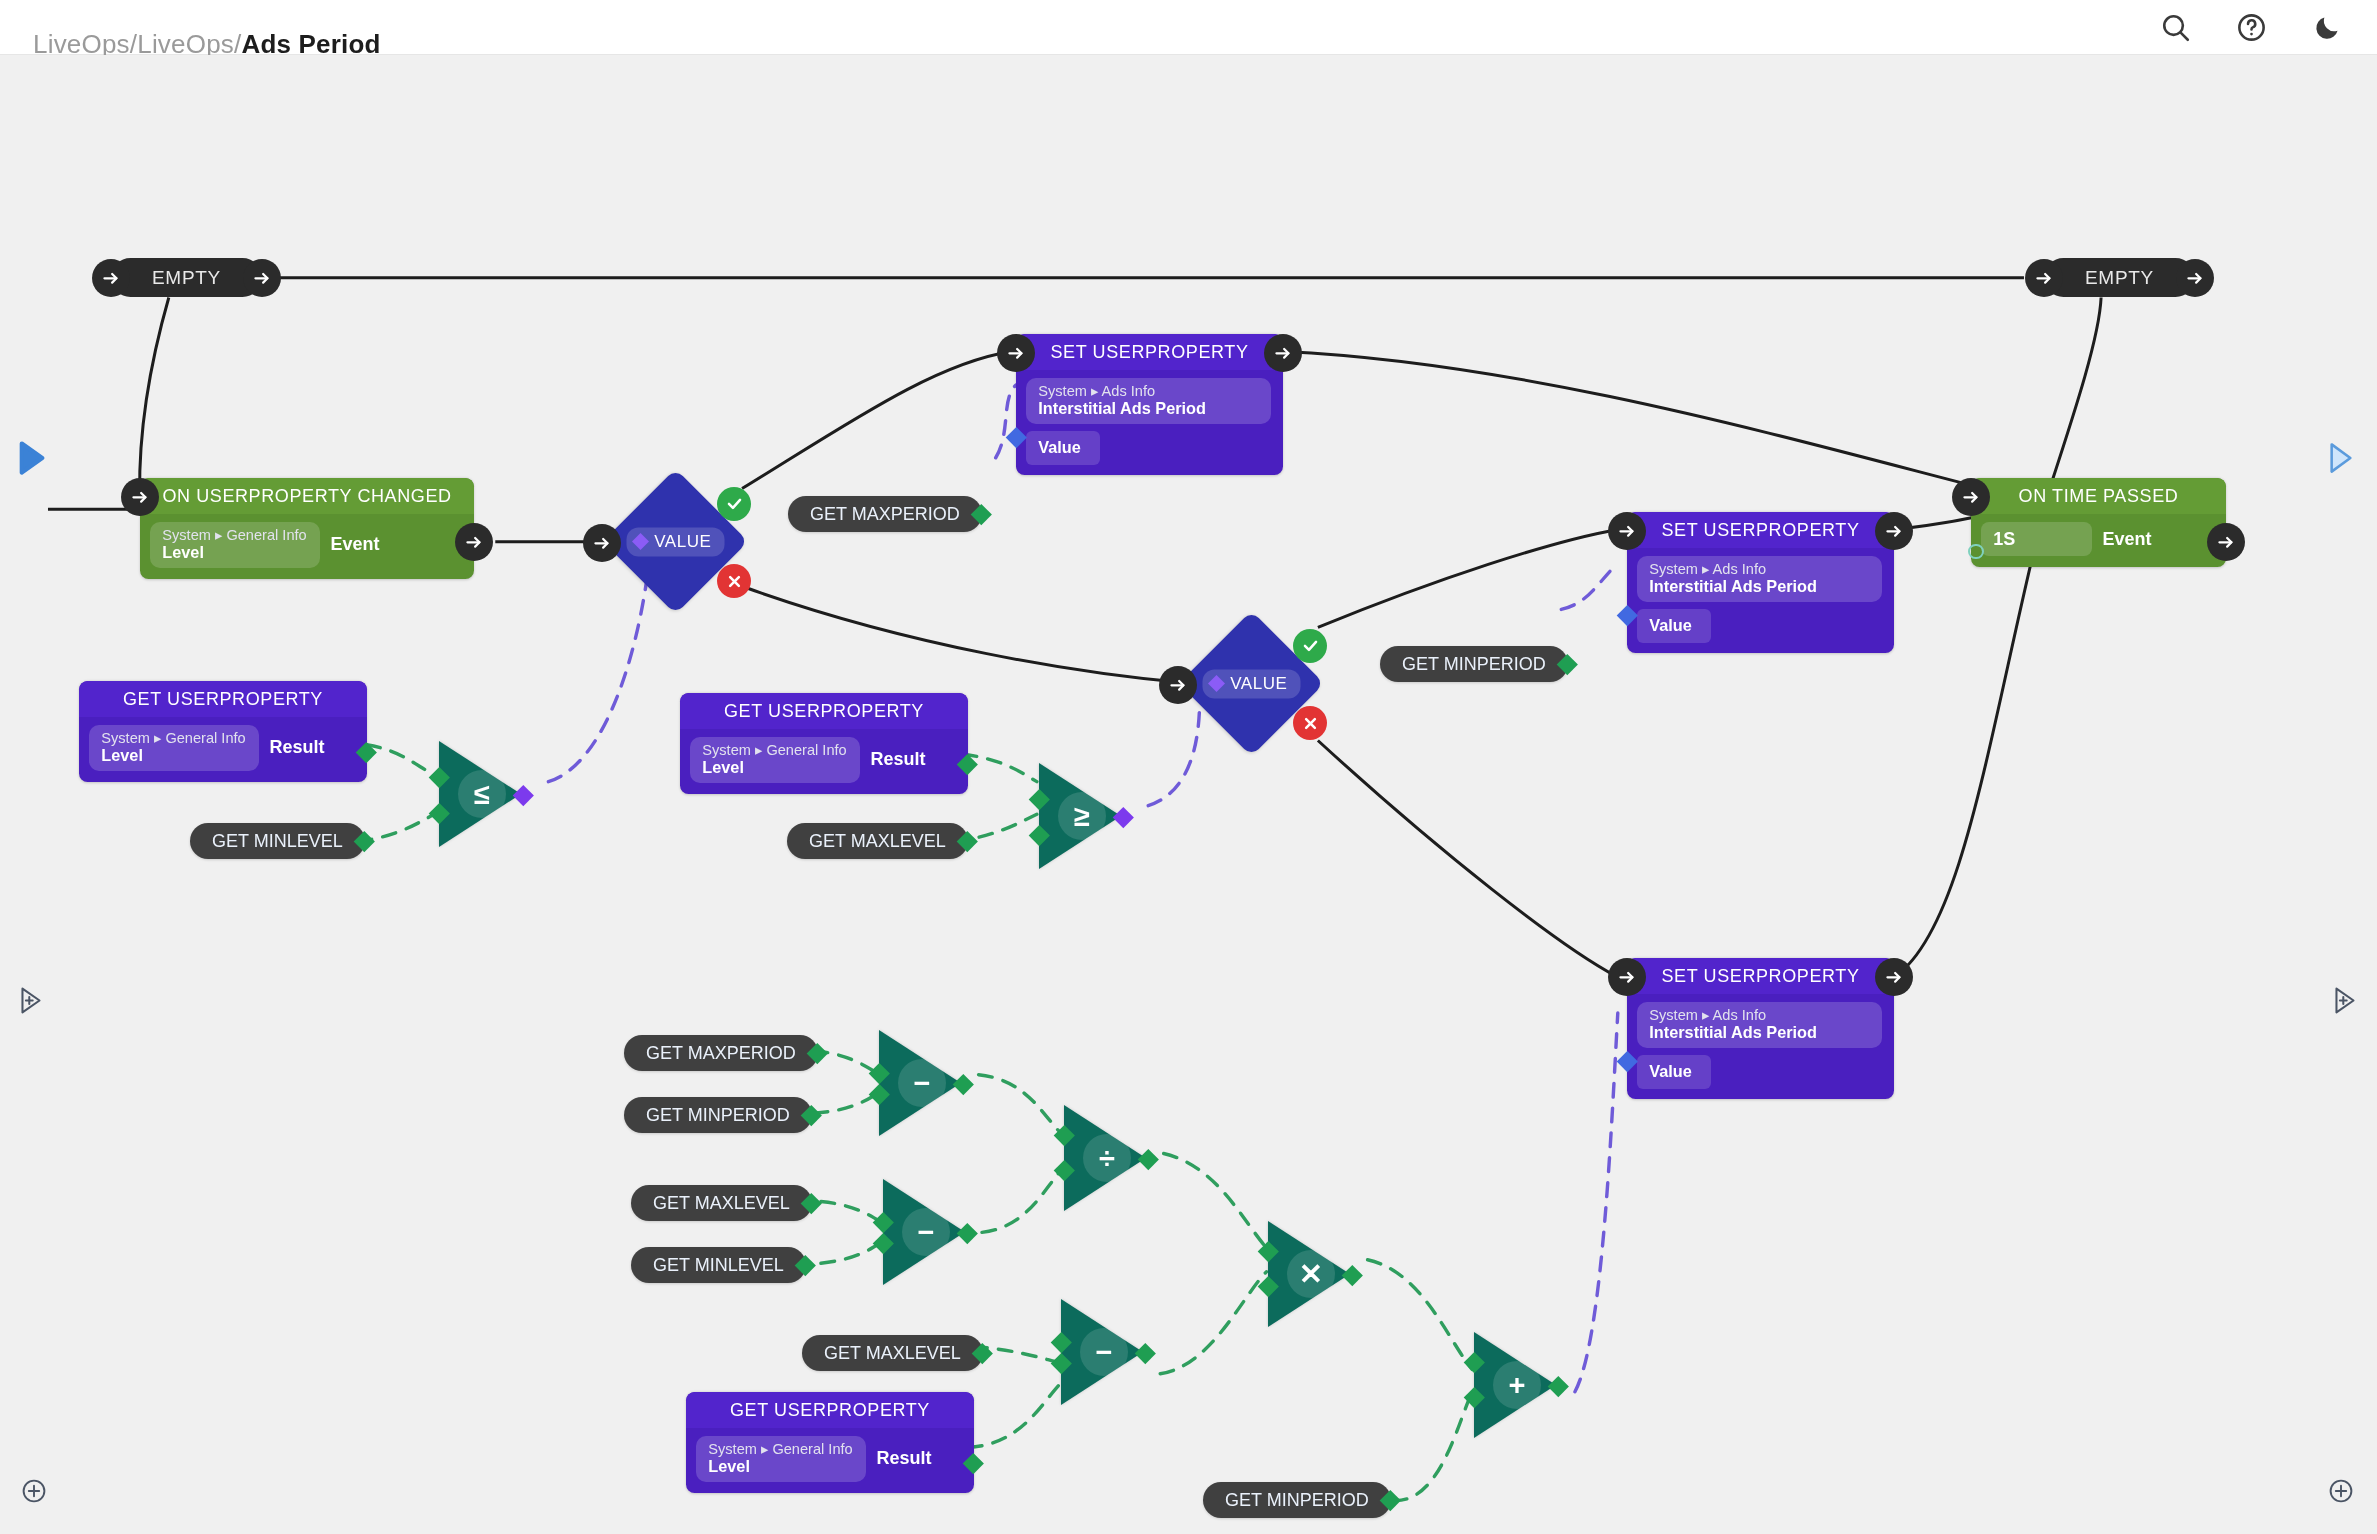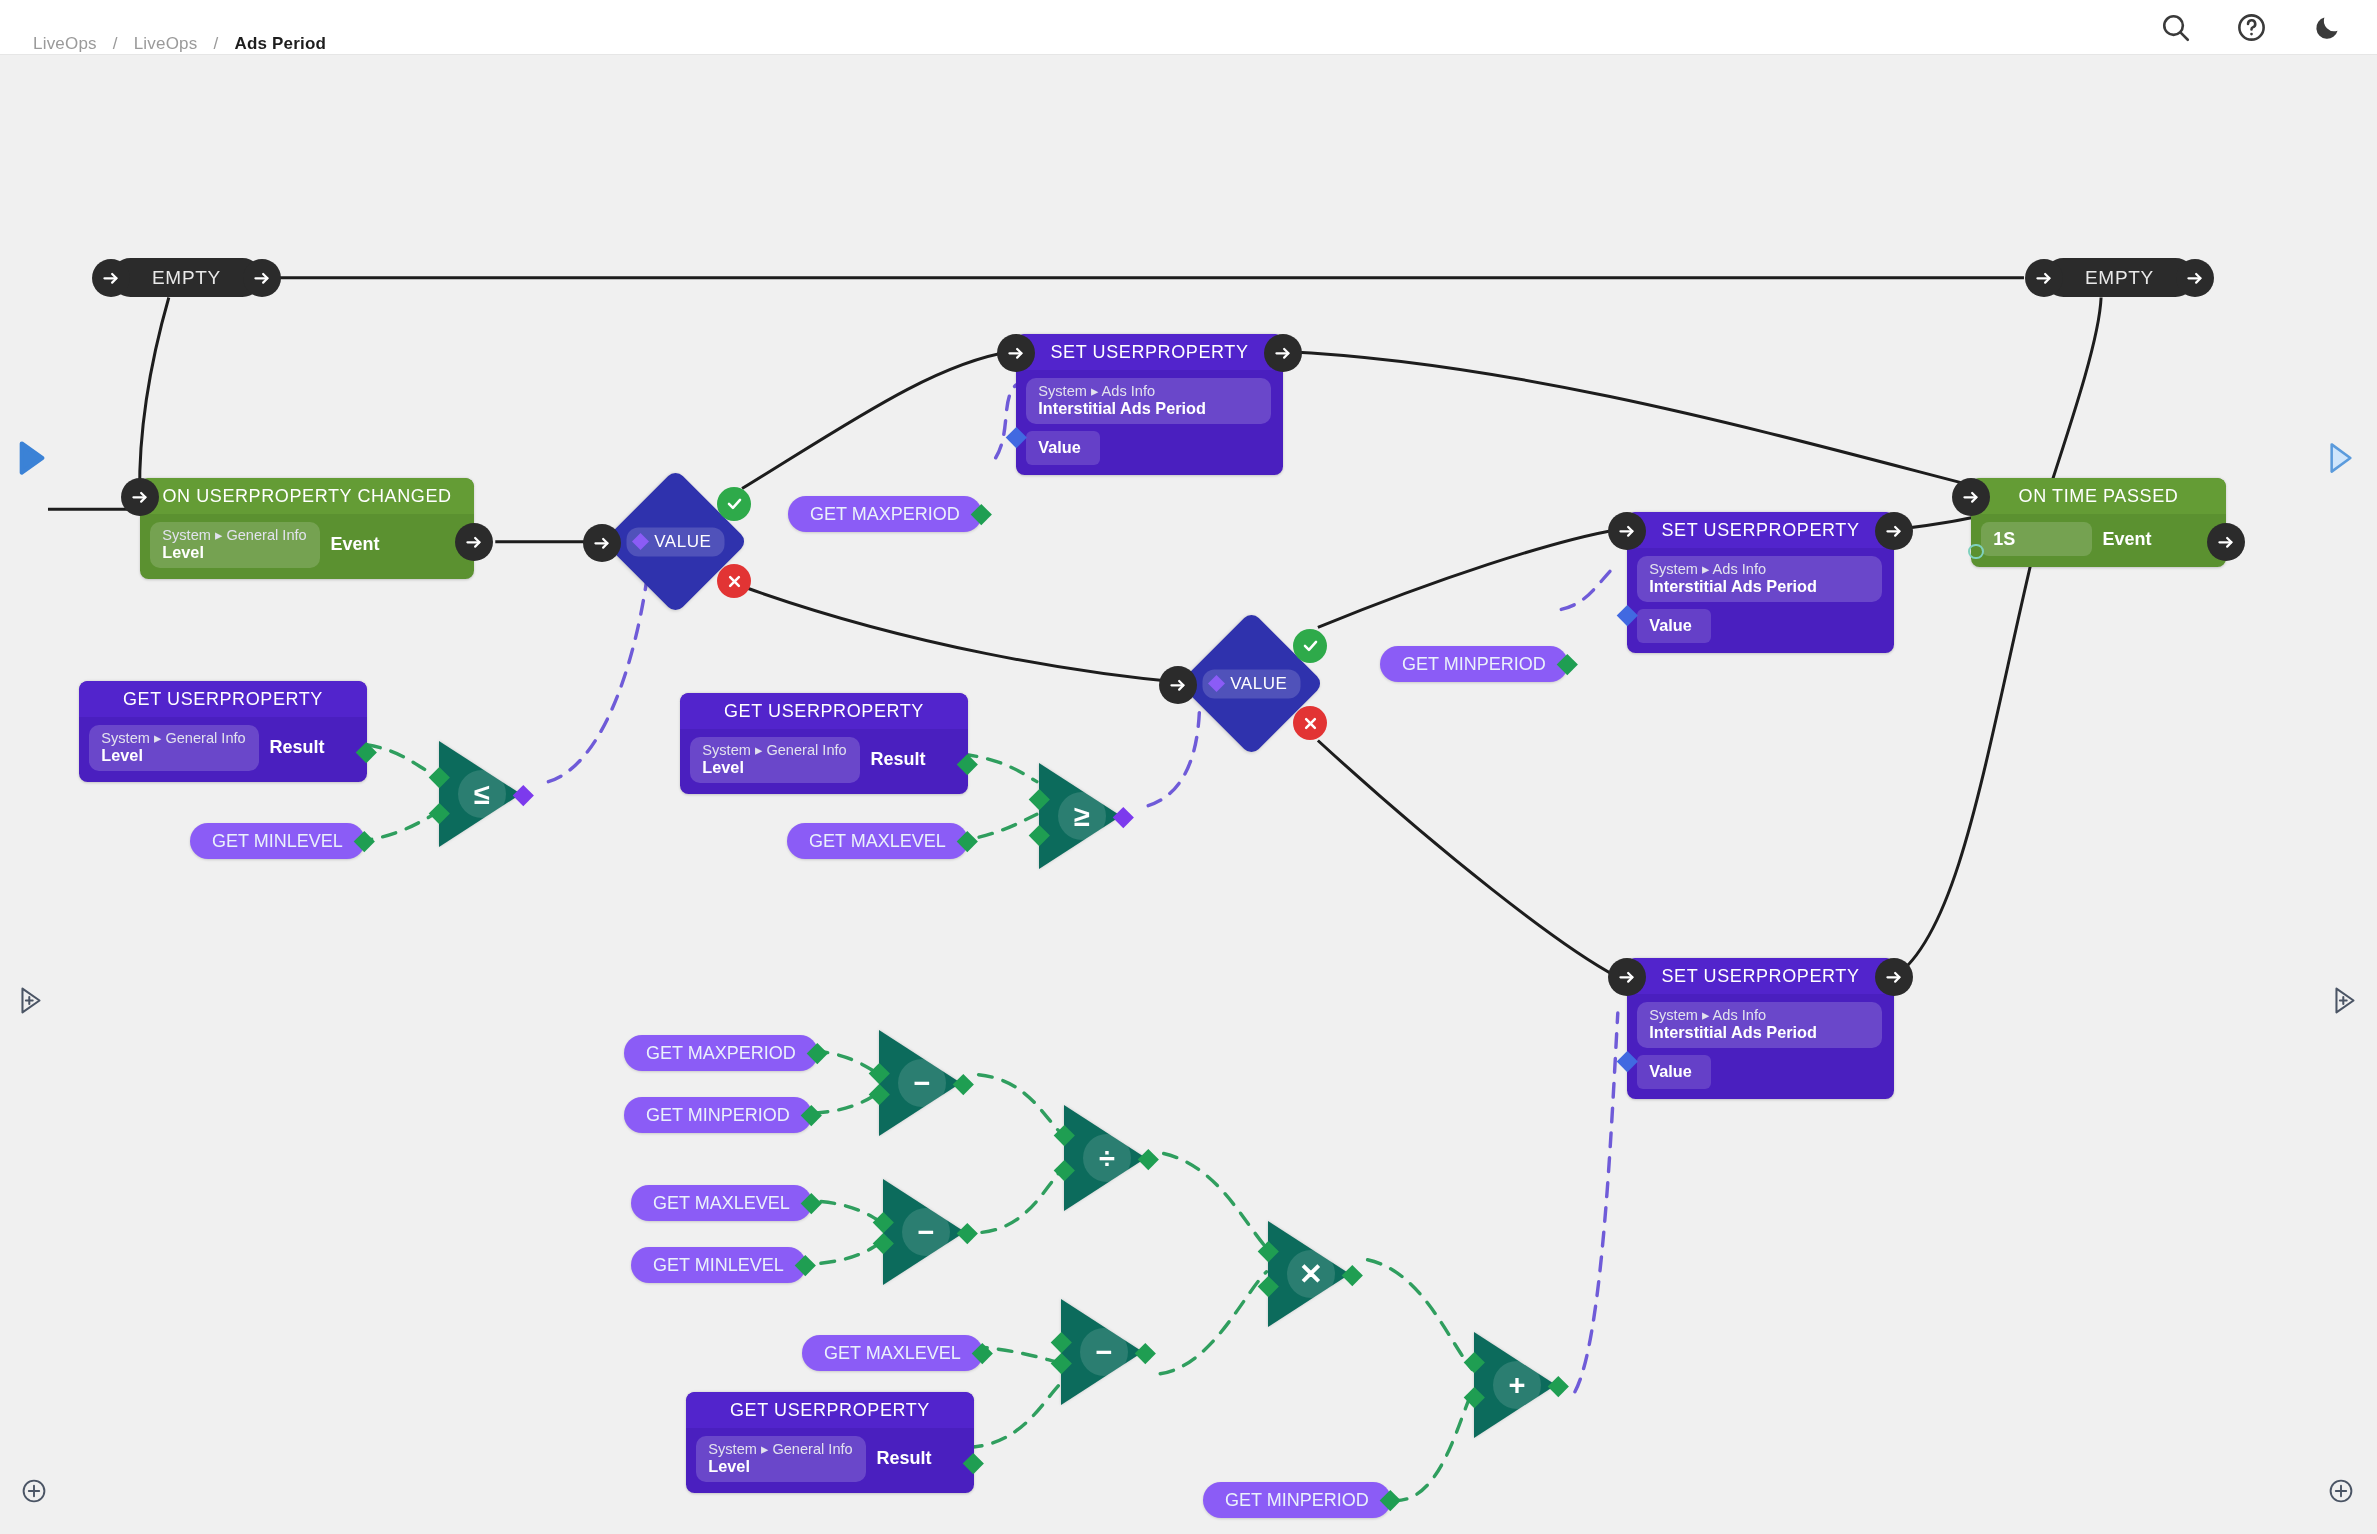--- a/index.html
+++ b/index.html
@@ -9,22 +9,22 @@
     background: #ffffff; overflow: hidden;
   }
 
   
   #topbar {
     position: absolute; left: 0; top: 0; width: 2377px; height: 55px;
     background: #ffffff; display: flex; align-items: center;
     border-bottom: 0.9px solid #e6e6e6;
   }
   #breadcrumb {
-    margin-left: 33px; font-size: 17px; letter-spacing: 0.2px;
-    display: flex; align-items: center; gap: 16px; margin-top: 34px;
+    margin-left: 33px; font-size: 26px; letter-spacing: 0.2px;
+    display: flex; align-items: center; gap: 0; margin-top: 34px;
   }
   #breadcrumb .crumb { color: #9a9a9a; }
   #breadcrumb .crumb.current { color: #1d1d1d; font-weight: bold; }
   #breadcrumb .sep { color: #9a9a9a; }
   #topicons {
     position: absolute; right: 31px; top: 0; height: 55px;
     display: flex; align-items: center; gap: 38px;
   }
   #topicons .tic { width: 38px; height: 38px; display: flex; align-items: center; justify-content: center; cursor: pointer; }
   #topicons svg { display: block; }
@@ -96,21 +96,21 @@
   .badge {
     position: absolute; width: 34px; height: 34px; border-radius: 50%;
     display: flex; align-items: center; justify-content: center; z-index: 6;
   }
   .badge.ok { background: #2eaa4a; }
   .badge.no { background: #e23434; }
   .badge svg { width: 19px; height: 19px; }
 
   
   .var-pill {
-    background: #8b5cf6; color: #eaf1fb; border-radius: 19px; height: 36px;
+    background: #404040; color: #eaf1fb; border-radius: 19px; height: 36px;
     display: flex; align-items: center; justify-content: center; font-size: 18px;
     padding: 0 22px; white-space: nowrap; box-shadow: 0 0.9px 2.6px rgba(0,0,0,.16);
   }
 
   
   .op { position: absolute; }
   .op .tri {
     width: 0; height: 0; border-top: 53px solid transparent; border-bottom: 53px solid transparent;
     border-left: 82px solid #0c6b5c; filter: drop-shadow(0 0.9px 1.7px rgba(0,0,0,.16));
   }

